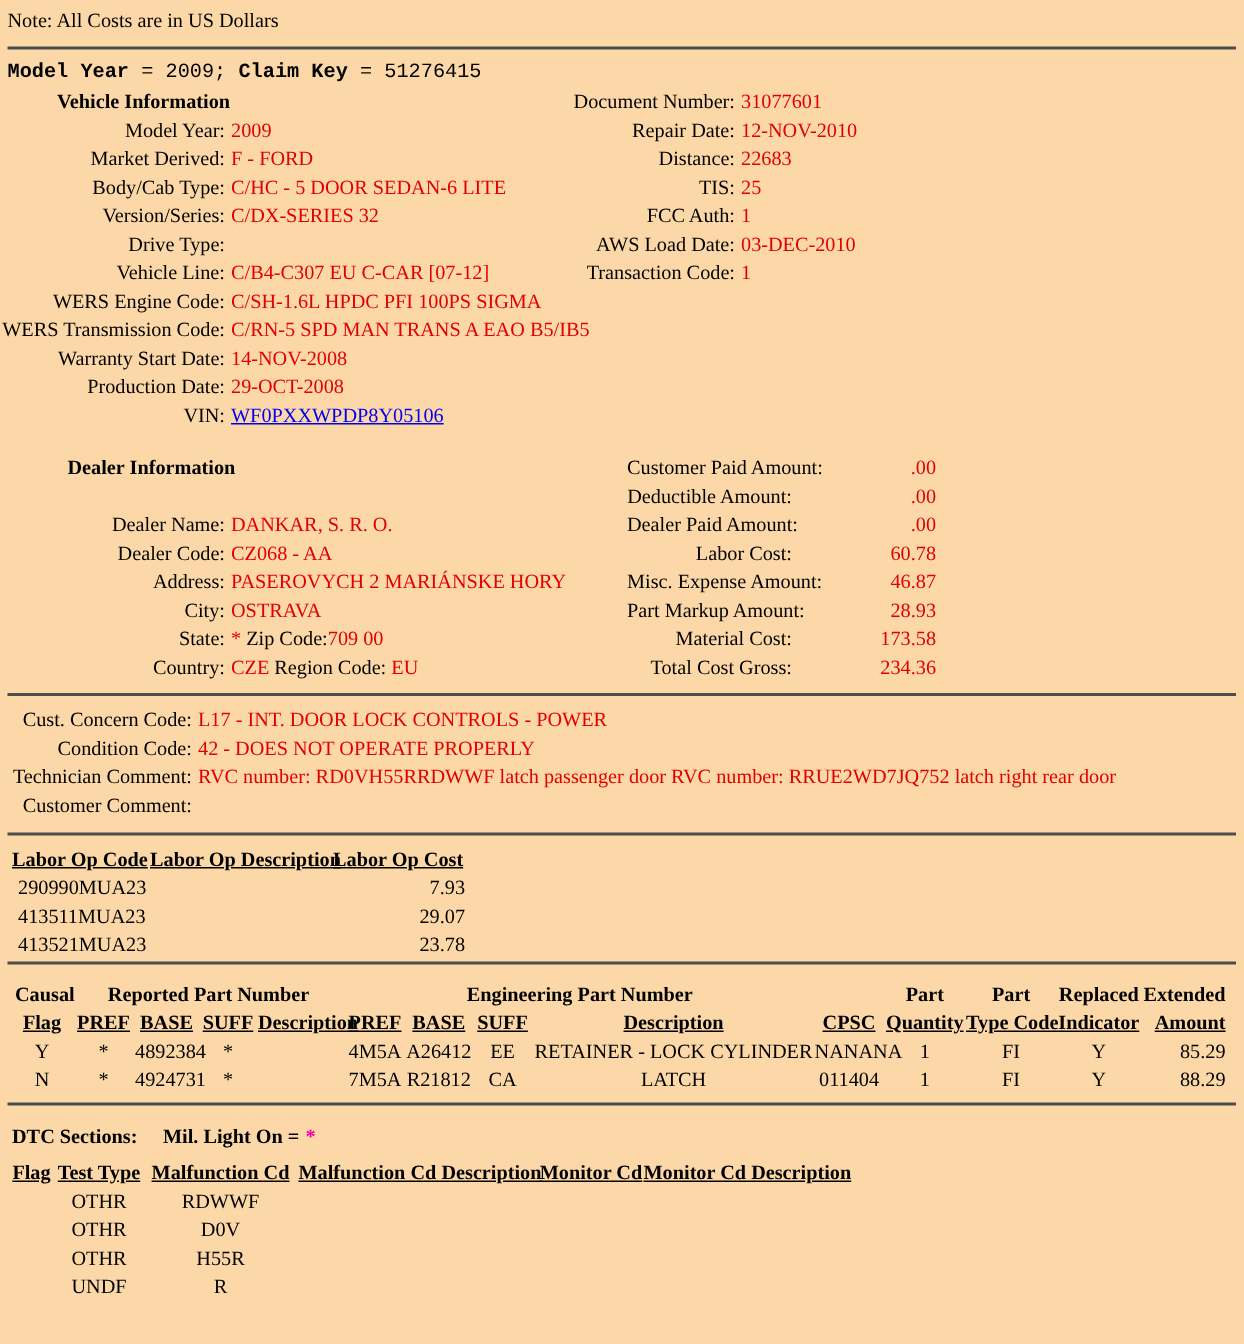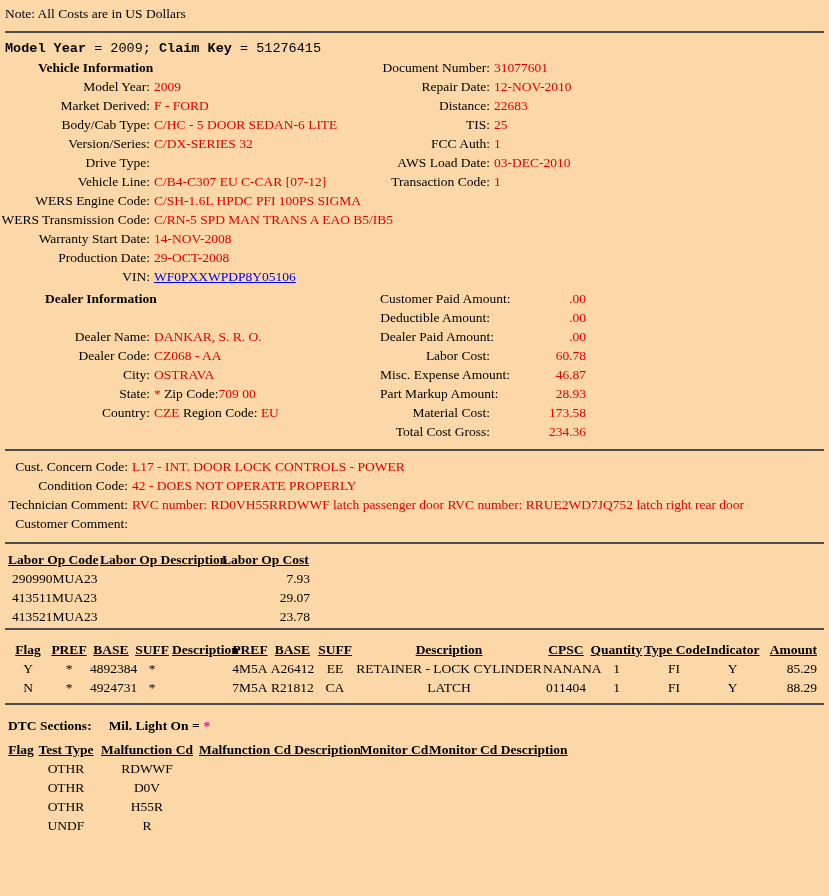--- a/index.html
+++ b/index.html
@@ -151,31 +151,35 @@
         <span class="lbl">AWS Load Date:</span>
         <span class="val red">03-DEC-2010</span>
       </div>
     <div class="row">
         <span class="lbl">Transaction Code:</span>
         <span class="val red">1</span>
       </div>
   </div>
 </div>
 
-<div class="cols" style="margin-top:3px;">
+<div class="cols" style="margin-top:16px;gap:38px;">
   <div class="pane-left">
     <div class="heading heading-dealer">Dealer Information</div>
     <div class="row spacer"></div>
     <div class="row">
         <span class="lbl">Dealer Name:</span>
         <span class="val red">DANKAR, S. R. O.</span>
       </div>
     <div class="row">
         <span class="lbl">Dealer Code:</span>
         <span class="val red">CZ068 - AA</span>
+      </div>
+    <div class="row">
+        <span class="lbl">Address:</span>
+        <span class="val red">PASEROVYCH 2 MARIÁNSKE HORY</span>
       </div>
     <div class="row">
         <span class="lbl">City:</span>
         <span class="val red">OSTRAVA</span>
       </div>
     <div class="row">
         <span class="lbl">State:</span>
         <span class="val"><span class="red">*</span> <span>Zip Code:</span><span class="red">709 00</span></span>
       </div>
     <div class="row">
@@ -287,20 +291,30 @@
       <col style="width:45px">
       <col style="width:40px">
       <col style="width:188px">
       <col style="width:46px">
     <col style="width:55px">
       <col style="width:60px">
       <col style="width:57px">
       <col style="width:56px">
   </colgroup>
   <thead>
+    <tr>
+      <th class="group-th g-causal">Causal</th>
+      <th class="group-th" colspan="4">Reported Part Number</th>
+      <th class="group-th" colspan="4">Engineering Part Number</th>
+      <th class="group-th"></th>
+      <th class="group-th">Part</th>
+      <th class="group-th">Part</th>
+      <th class="group-th">Replaced</th>
+      <th class="group-th g-extended">Extended</th>
+    </tr>
     <tr>
       <th>Flag</th>
       <th>PREF</th>
       <th>BASE</th>
       <th>SUFF</th>
       <th>Description</th>
       <th>PREF</th>
       <th>BASE</th>
       <th>SUFF</th>
       <th>Description</th>

